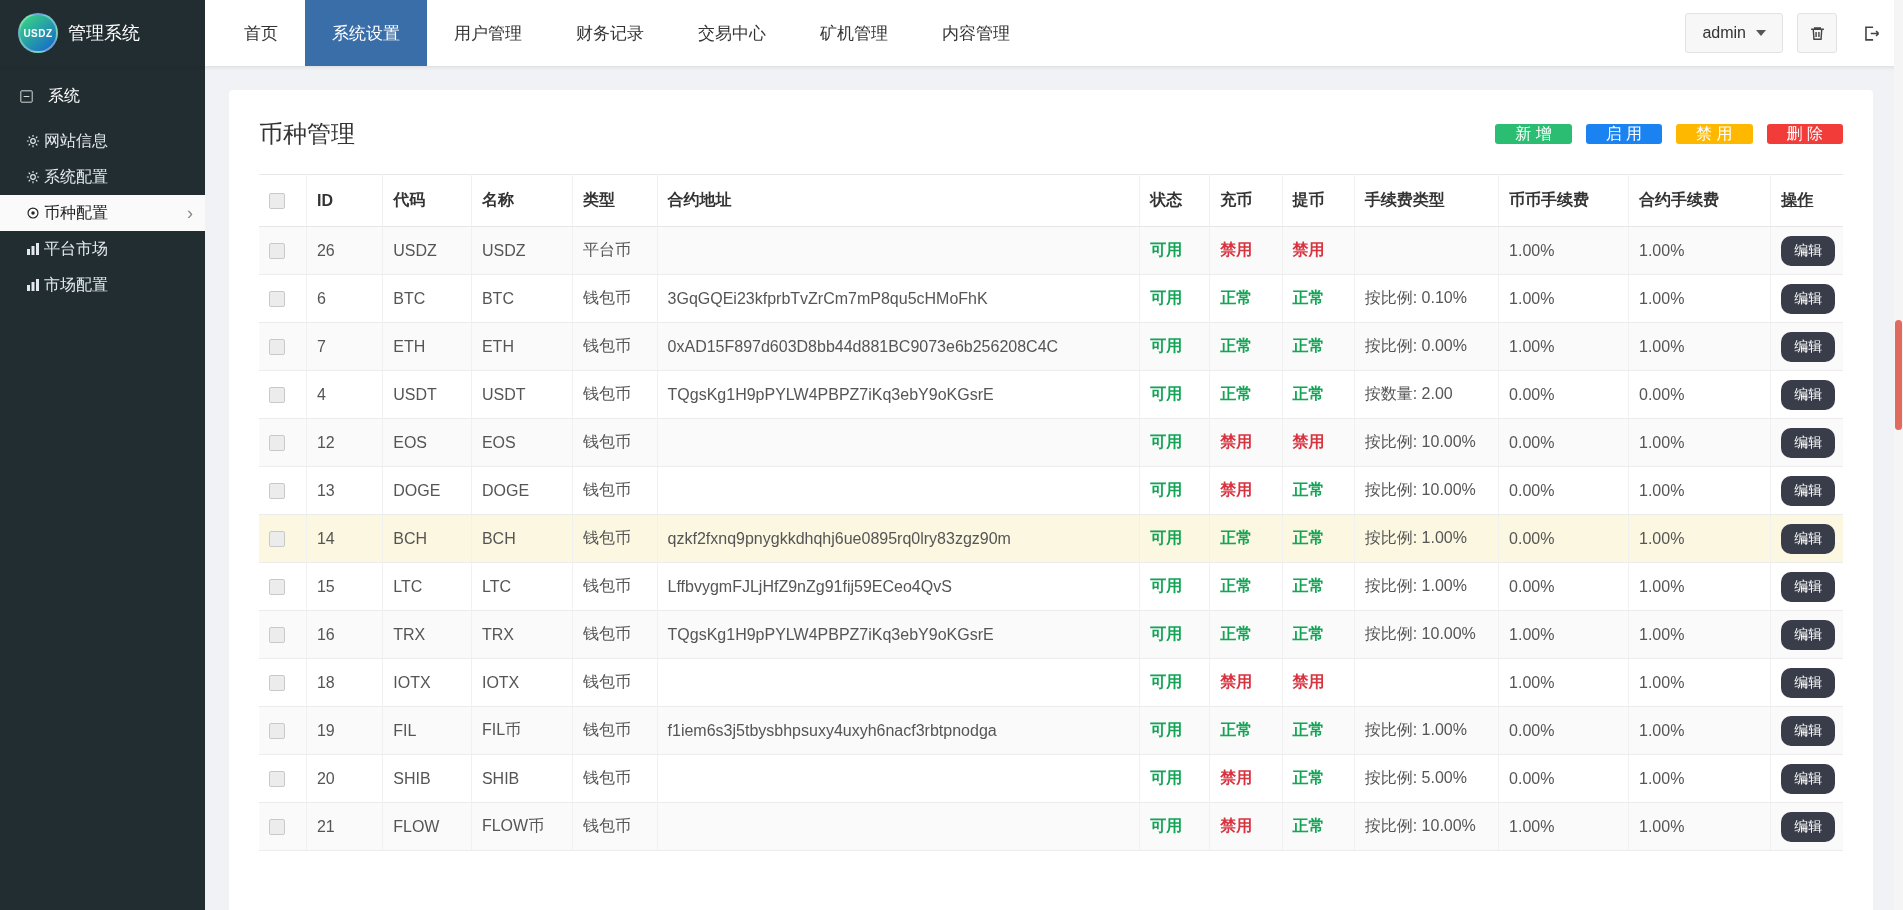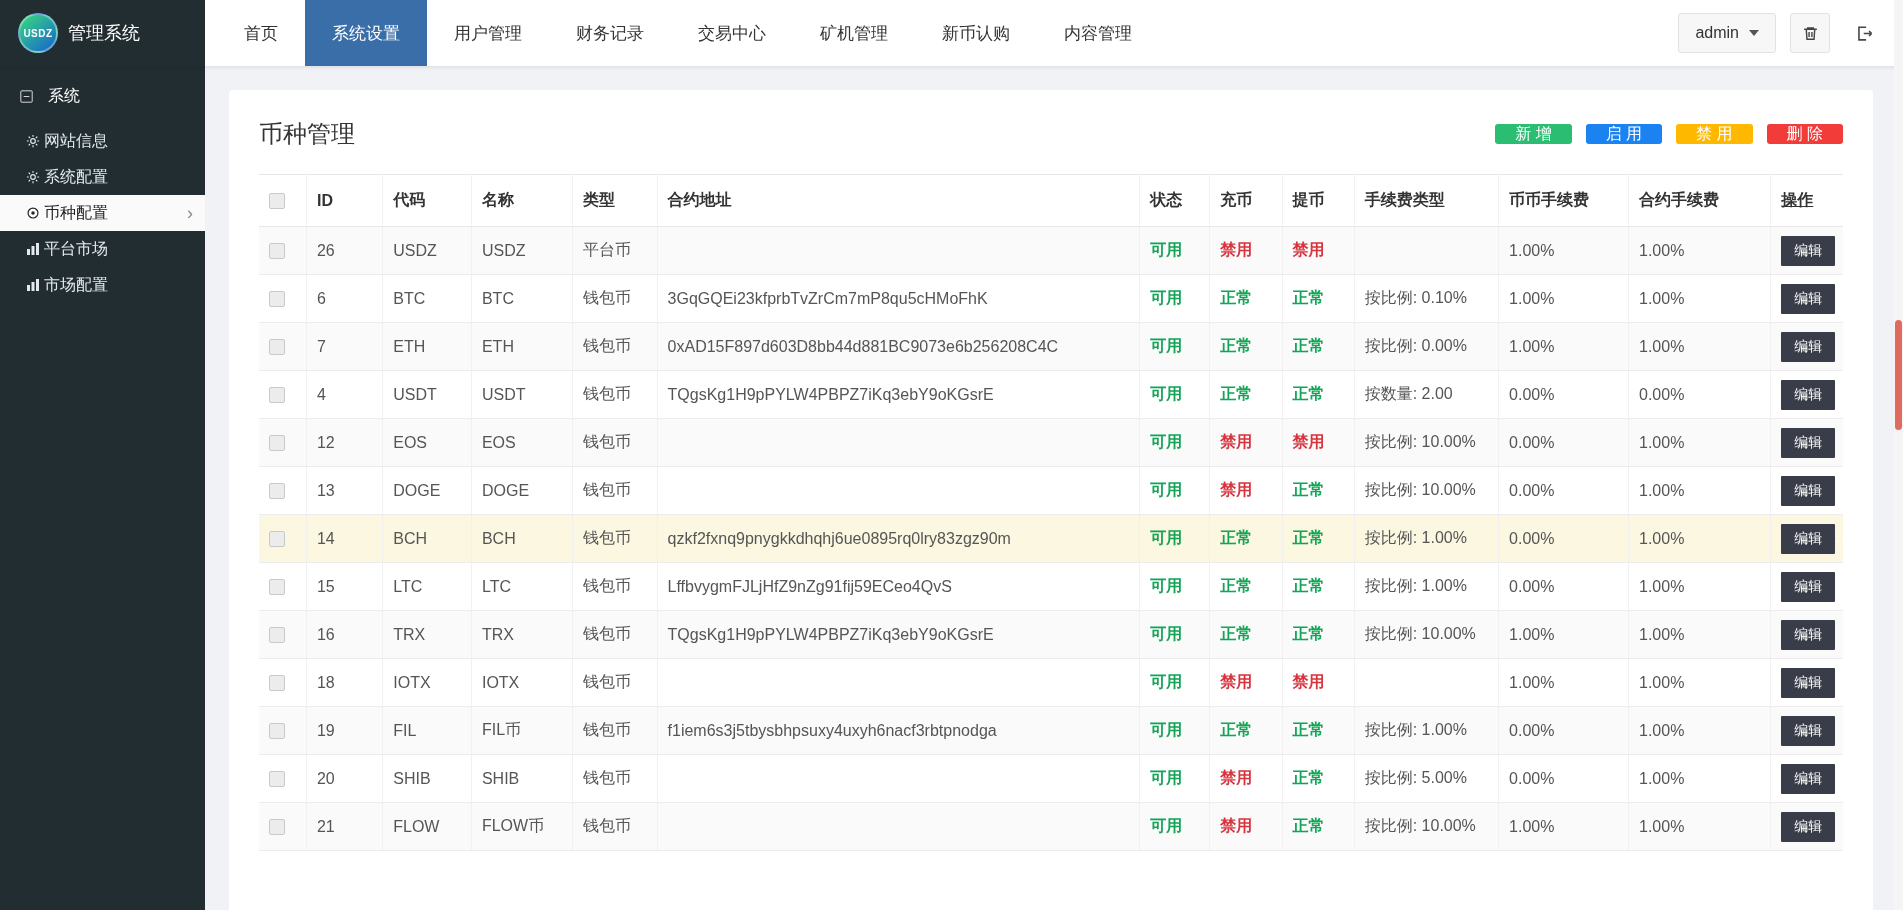--- a/index.html
+++ b/index.html
@@ -27,21 +27,21 @@
     display: flex; align-items: center; justify-content: center;
   }
   .logo-title { color: #fff; font-size: 18px; }
   .top-nav { display: flex; align-items: stretch; padding-left: 12px; }
   .nav-item {
     display: flex; align-items: center; padding: 0 27px;
     font-size: 17px; color: #333; cursor: pointer; text-decoration: none;
   }
   .nav-item.active { background: var(--nav-active, #3a6ea8); color: #fff; }
   .topbar-right {
-    margin-left: auto; display: flex; align-items: center; gap: 14px; padding-right: 19px;
+    margin-left: auto; display: flex; align-items: center; gap: 14px; padding-right: 12px;
   }
   .admin-dd {
     height: 40px; padding: 0 16px; background: #f7f7f7;
     border: 1px solid #e2e2e2; border-radius: 3px; font-size: 16px; color: #333;
     display: flex; align-items: center; gap: 10px; cursor: pointer;
     font-family: inherit;
   }
   .caret {
     width: 0; height: 0; border-left: 5px solid transparent;
     border-right: 5px solid transparent; border-top: 6px solid #555;
@@ -102,21 +102,21 @@
   th:last-child, td:last-child { border-right: none; text-decoration: underline; }
   th {
     height: 52px; color: #333; font-weight: bold;
     border-top: 1px solid #e7e7e7; border-bottom: 1px solid #e7e7e7; background: #fff;
   }
   tbody tr:nth-child(odd) { background: #fafafa; }
   tbody tr.hl { background: #fcf7e1; }
   td.ok { color: var(--ok, #13a456); font-weight: bold; }
   td.bad { color: var(--bad, #d8333f); font-weight: bold; }
   .edit-btn {
-    background: var(--edit-bg, #393d49); color: #fff; border: none; border-radius: 1px;
+    background: var(--edit-bg, #393d49); color: #fff; border: none; border-radius: 10px;
     font-size: 14px; padding: 6px 13px; cursor: pointer; font-family: inherit;
   }
   input[type="checkbox"] {
     appearance: none; -webkit-appearance: none;
     width: 16px; height: 16px; background: #ececec; border: 1px solid #c9c9c9;
     border-radius: 2px; vertical-align: middle; cursor: pointer;
   }
 
   
   .scrollbar {
@@ -138,21 +138,20 @@
     </div>
     <span class="logo-title">管理系统</span>
   </div>
   <nav class="top-nav">
       <a class="nav-item">首页</a>
       <a class="nav-item active">系统设置</a>
       <a class="nav-item">用户管理</a>
       <a class="nav-item">财务记录</a>
       <a class="nav-item">交易中心</a>
       <a class="nav-item">矿机管理</a>
-      <a class="nav-item">新币认购</a>
       <a class="nav-item">内容管理</a>
     </nav>
   <div class="topbar-right">
     <button class="admin-dd">
       <span>admin</span>
       <span class="caret"></span>
     </button>
     <button class="icon-btn">
       <span style="display:flex">
         <svg width="17" height="17" viewBox="0 0 24 24" fill="none" stroke="currentColor" stroke-width="2">

